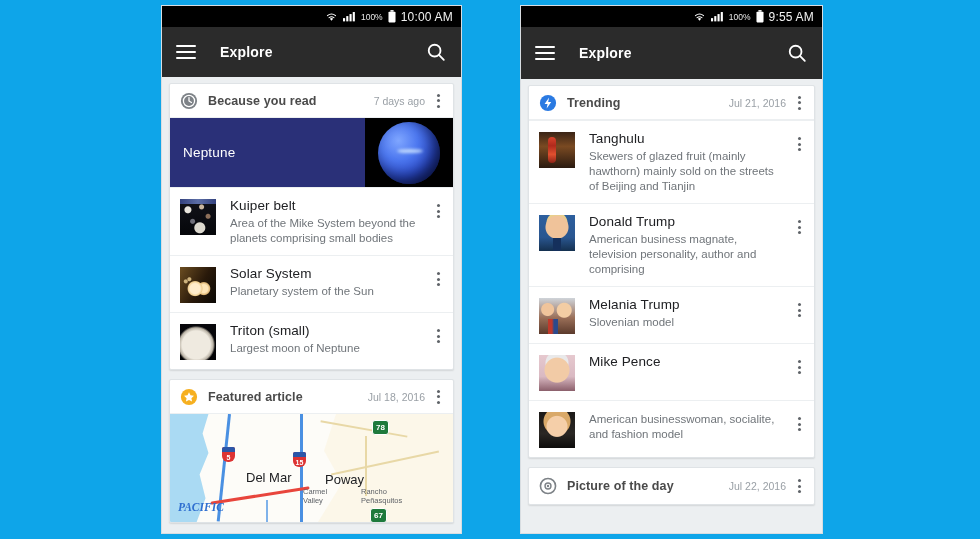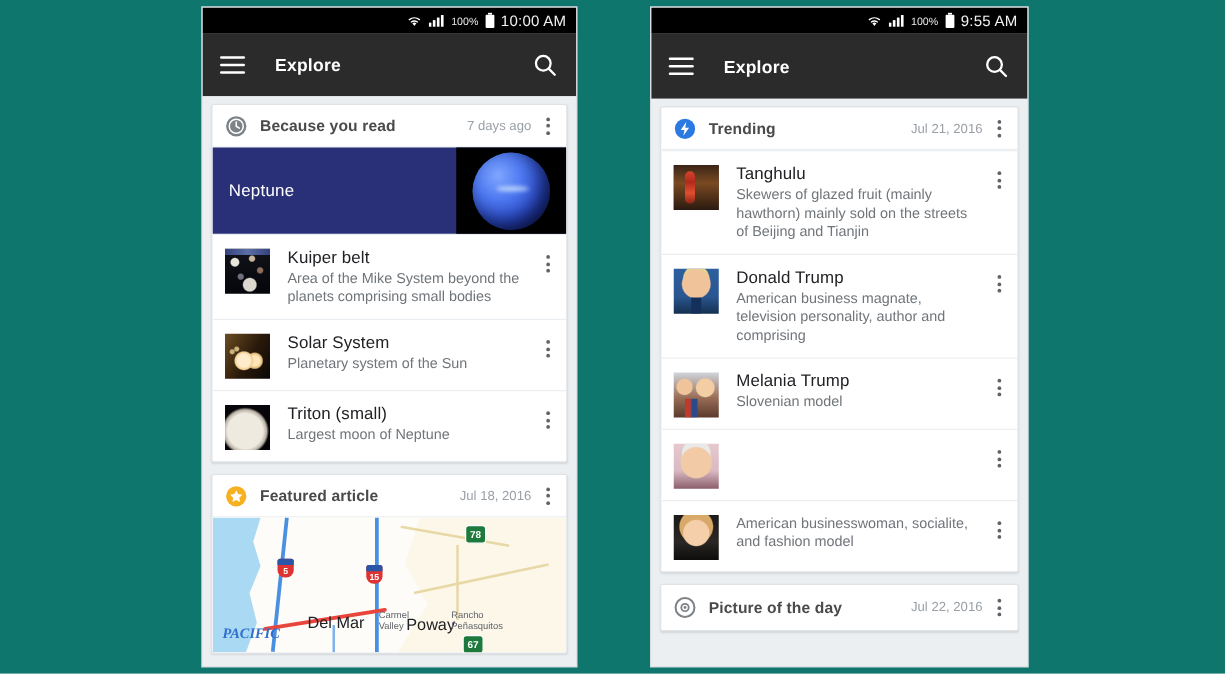--- a/index.html
+++ b/index.html
@@ -2,21 +2,21 @@
 <html><head>
 <meta charset="utf-8">
 <style>
   * { box-sizing: border-box; margin: 0; padding: 0; }
   html, body {
     width: 980px; height: 539px;
     background: #ffffff;
     font-family: "Liberation Sans", sans-serif;
     overflow: hidden;
   }
-  .stage { position: relative; width: 980px; height: 539px; background: #0f766e; }
+  .stage { position: relative; width: 980px; height: 539px; background: #0ea5e9; }
 
   
   .phone {
     position: absolute;
     background: #eceff1;
     overflow: hidden;
     box-shadow: 0 0 0 1px #d8dde1;
   }
   #phone-left  { left: 162px; top: 6px;  width: 299px; height: 527px; }
   #phone-right { left: 521px; top: 6px;  width: 301px; height: 527px; }
@@ -234,21 +234,21 @@
   .shield::before {
     content:''; position:absolute; left:0; right:0; top:0; height:5px;
     background:#2b56a8; border-radius:2px 2px 0 0;
   }
   .shield-grn {
     position:absolute; width:17px; height:15px; background:#1e7a3c;
     border-radius:3px; display:flex; align-items:center; justify-content:center;
     font-size:8px; color:#fff; font-weight:bold;
     border:1.5px solid #fff;
   }
-  .map-label { position: absolute; color: #202124; font-size: 13px; white-space: nowrap; margin-top: 20px; }
+  .map-label { position: absolute; color: #202124; font-size: 13px; white-space: nowrap; }
   .map-label-sm { position: absolute; color: #5f6368; font-size: 7.5px; line-height: 9px; white-space: nowrap; margin-left: 41px; }
   .map-ocean-label {
     position: absolute; color: #2f6fd0; font-size: 11.5px;
     font-style: italic; font-weight: bold;
     font-family: "Liberation Serif", serif;
   }
 </style>
 </head>
 <body>
 
@@ -510,20 +510,21 @@
           <span class="kebab">
               <i></i>
               <i></i>
               <i></i>
             </span>
         </div>
 
         <div class="row">
           <div class="thumb av-pence"></div>
           <div class="row-text">
+            <div class="row-title">Mike Pence</div>
           </div>
           <span class="kebab">
               <i></i>
               <i></i>
               <i></i>
             </span>
         </div>
 
         <div class="row">
           <div class="thumb av-ivanka"></div>

